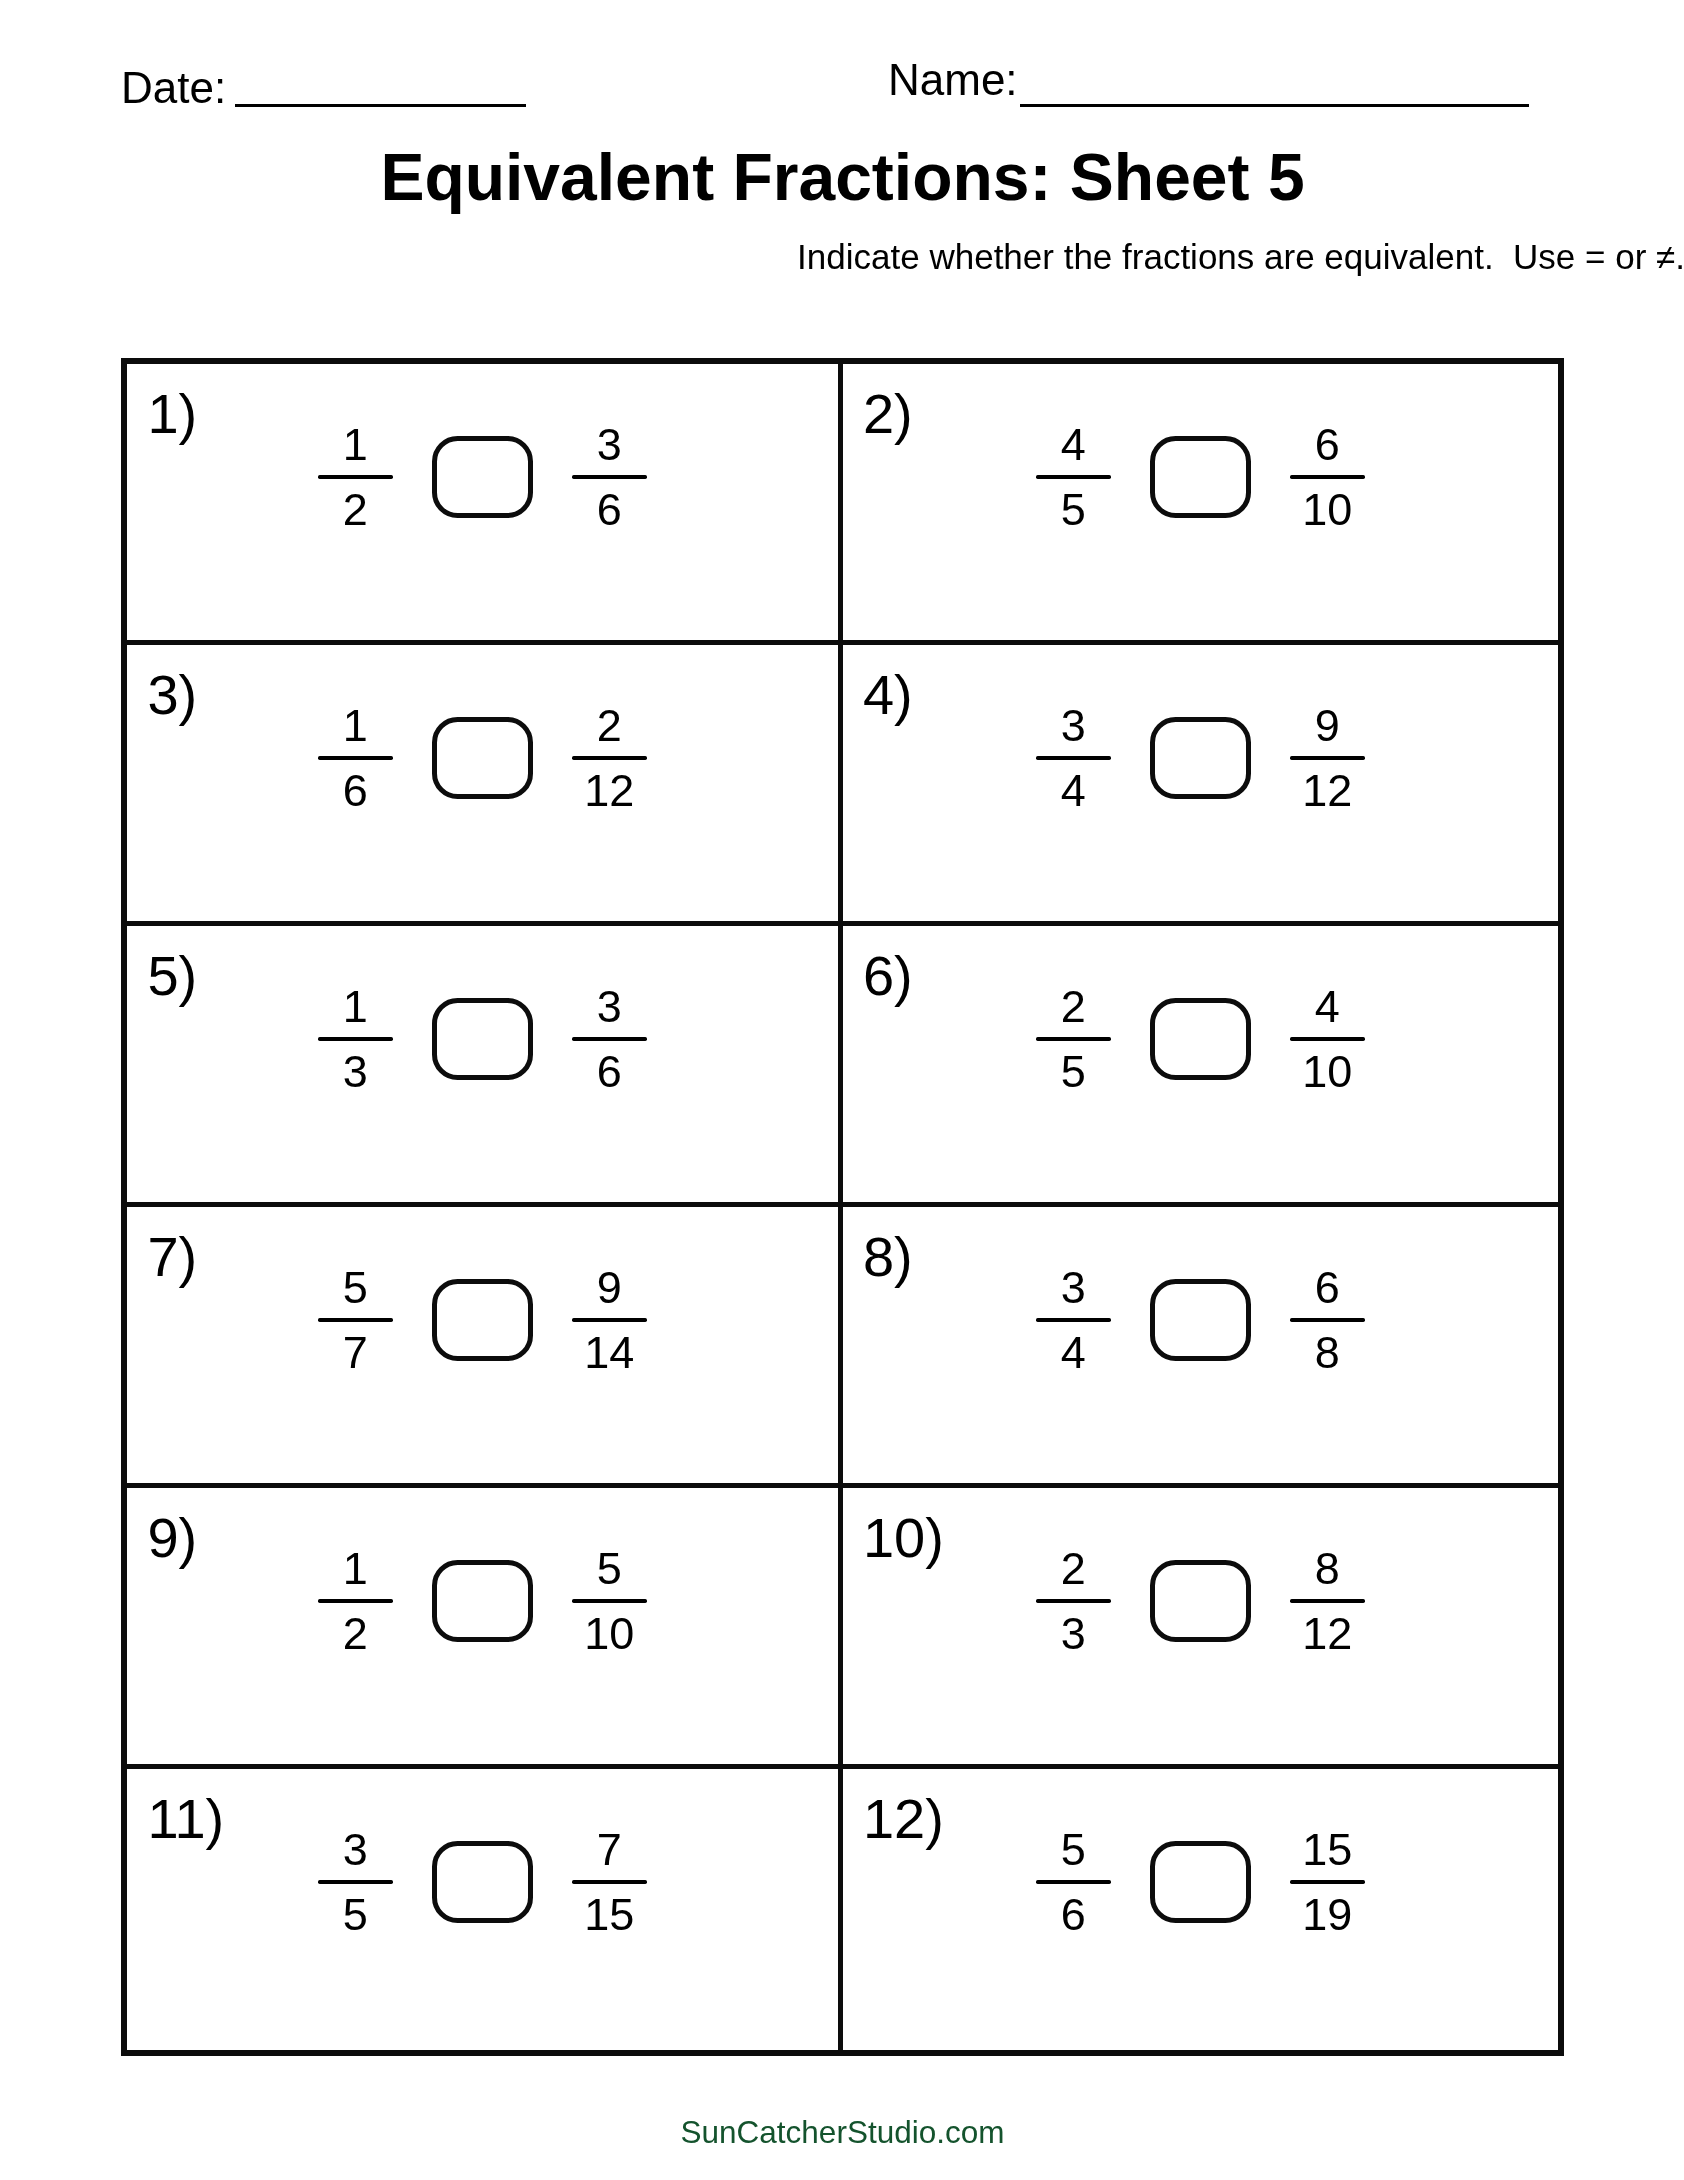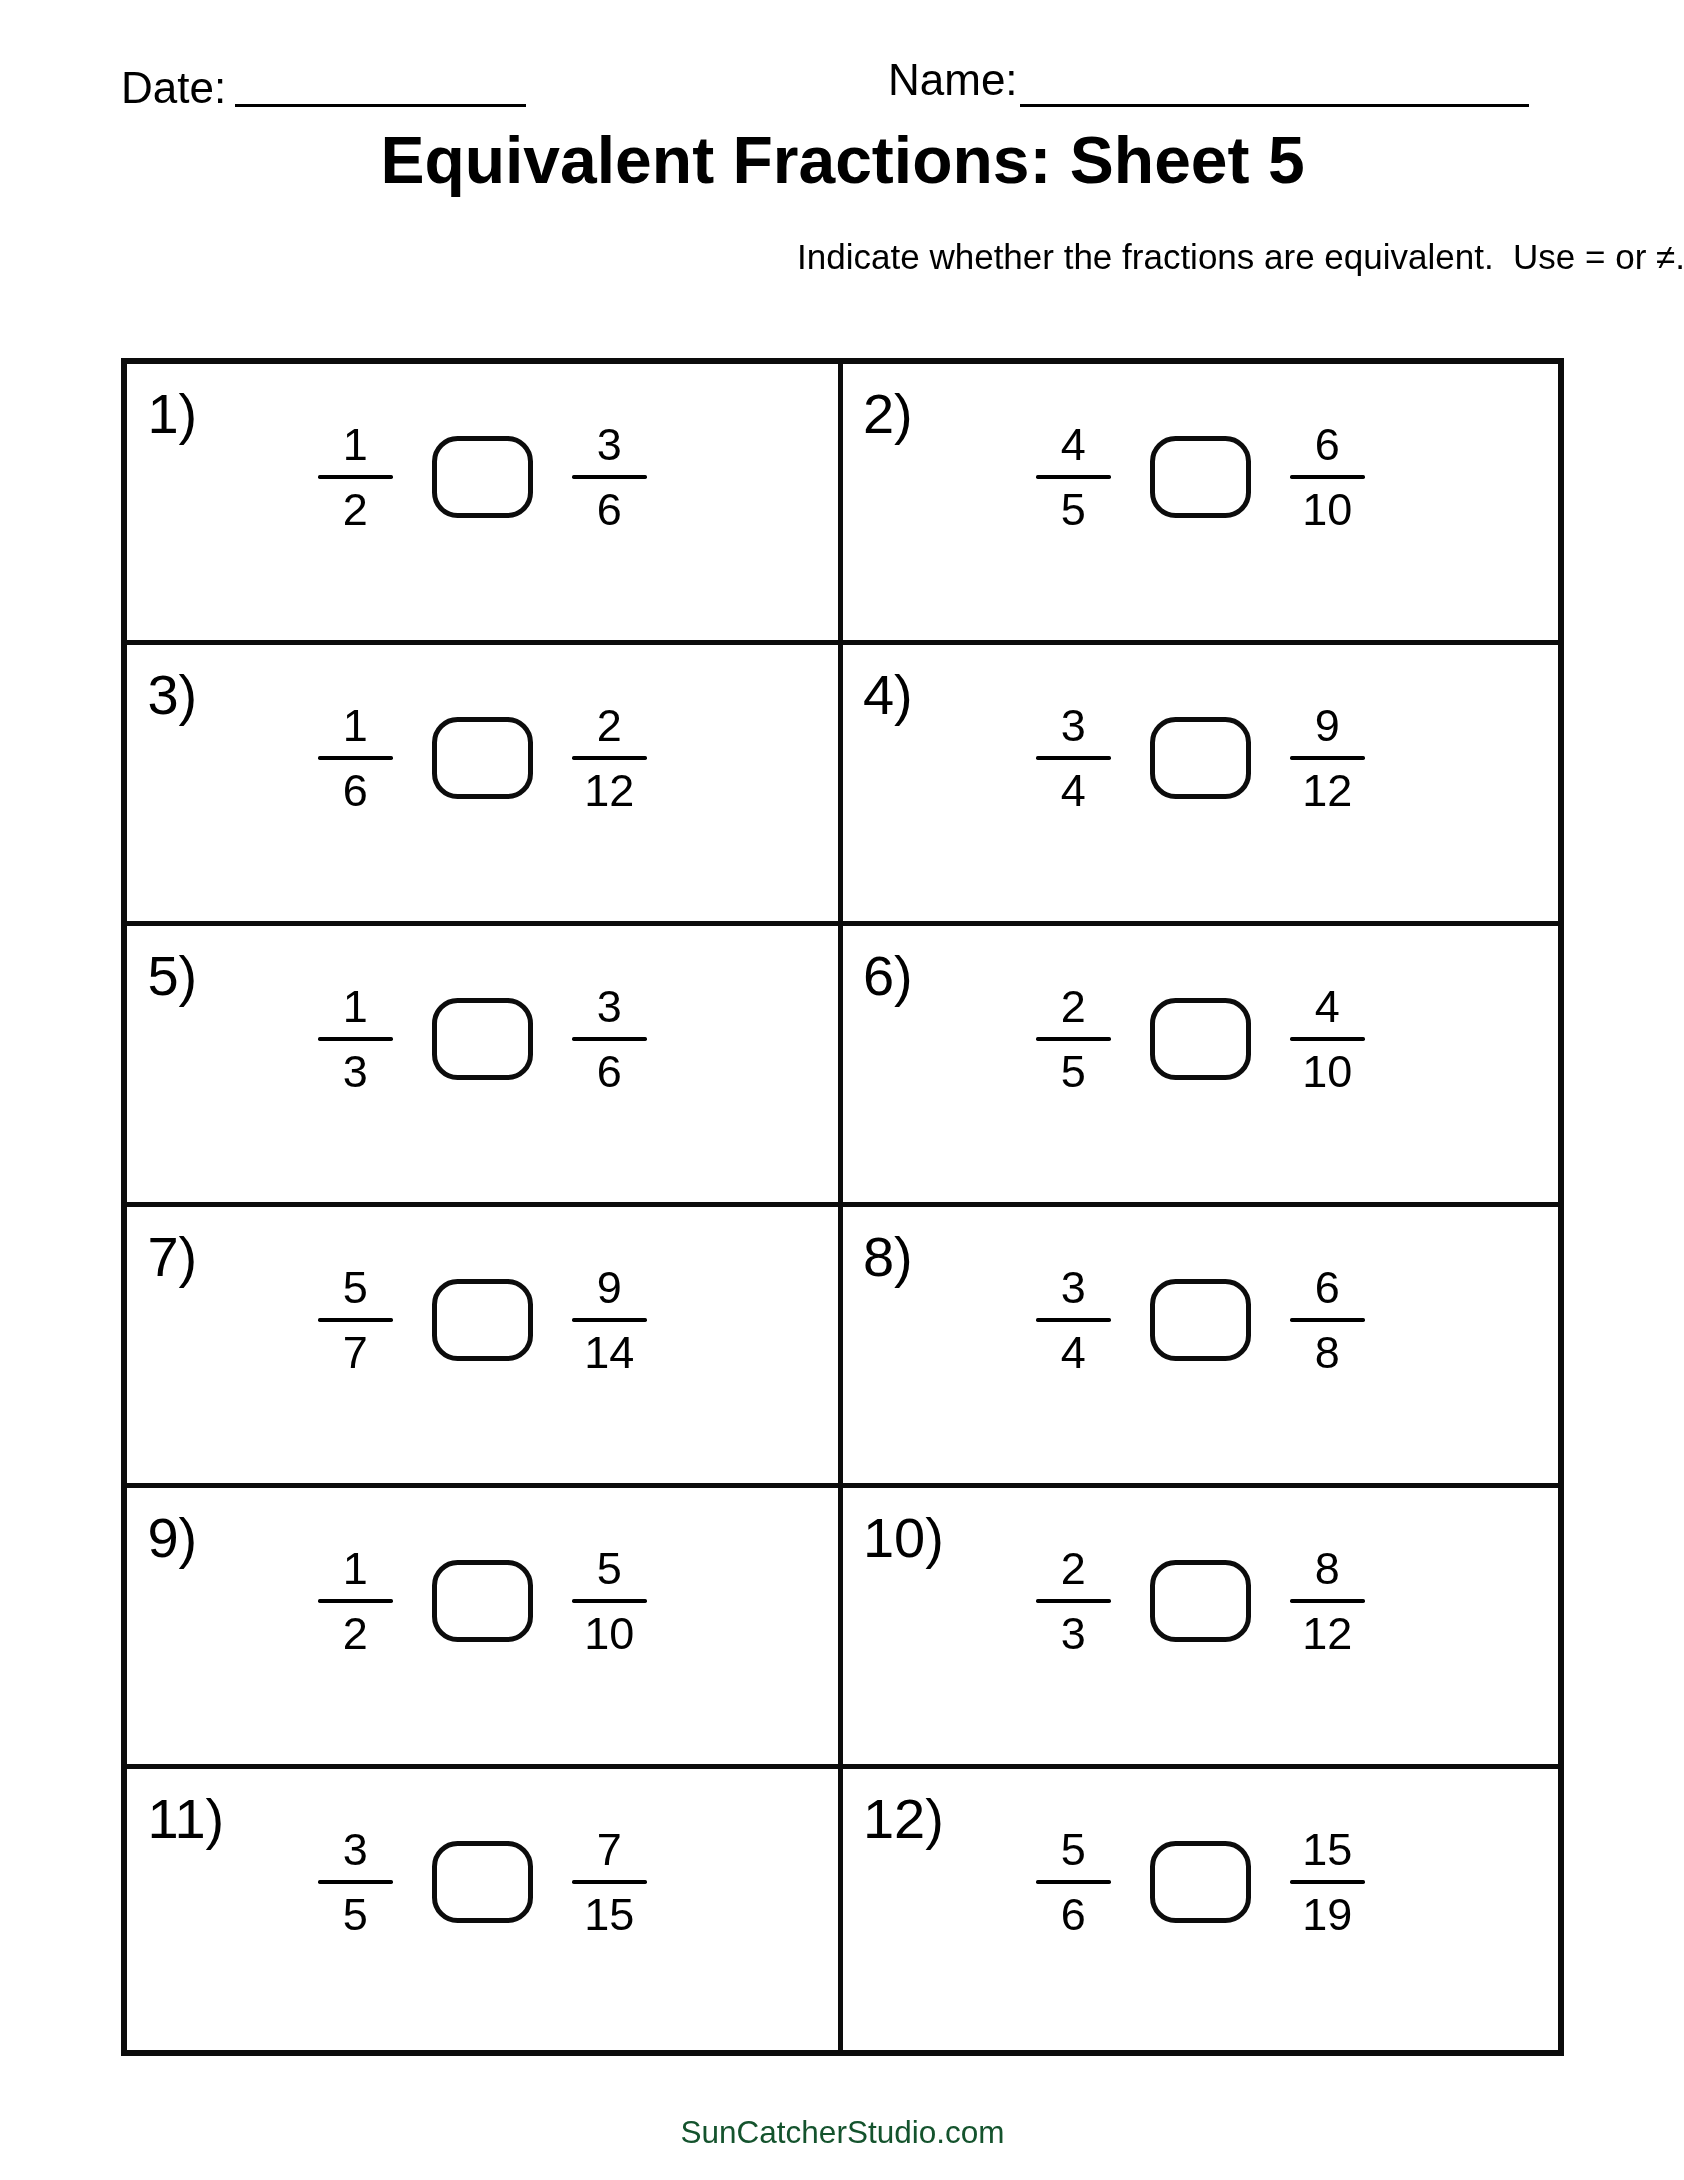--- a/index.html
+++ b/index.html
@@ -14,21 +14,21 @@
 
   
   .hlabel { position: absolute; font-size: 44px; line-height: 1; }
   .date-label { left: 121px; top: 58px; margin-top: 8px; }
   .name-label { left: 888px; top: 58px; }
   .hline { position: absolute; border-top: 3.4px solid #000; height: 0; }
   .date-line { left: 235px; top: 104px; width: 291px; }
   .name-line { left: 1020px; top: 104px; width: 509px; }
 
   .title {
-    position: absolute; top: 124px; left: 0; width: 100%;
+    position: absolute; top: 141px; left: 0; width: 100%;
     text-align: center; font-size: 66px; font-weight: bold; line-height: 1.1;
   }
   .instruction {
     position: absolute; top: 237px; left: 0; width: 100%;
     text-align: right; font-size: 35px; white-space: pre;
   }
 
   
   .grid {
     position: absolute; left: 121px; top: 358px;

